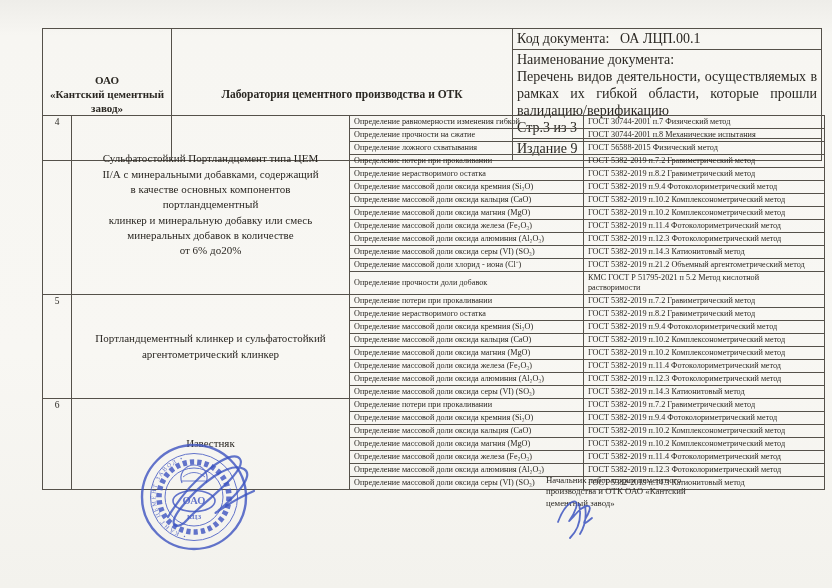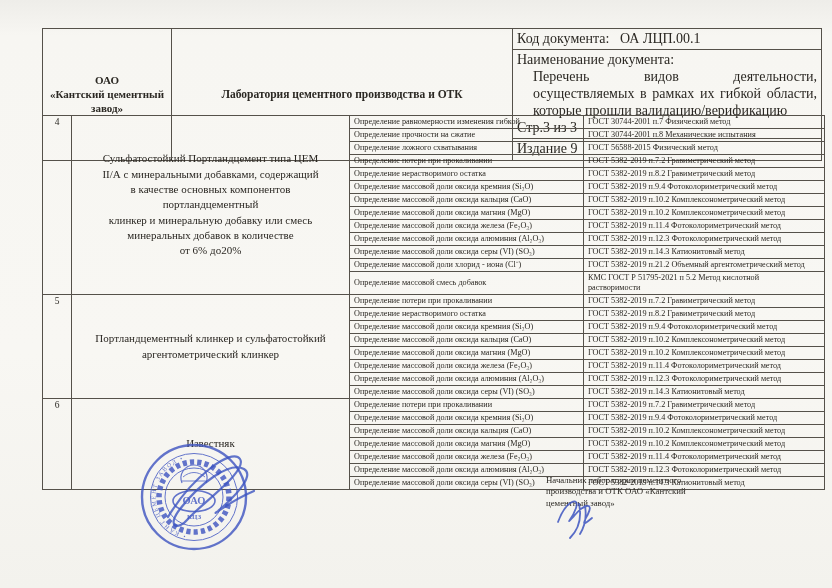--- a/index.html
+++ b/index.html
@@ -20,21 +20,21 @@
   .hdr td{border:1px solid #55514a;vertical-align:middle;padding:0;}
   .hdr .org{
     width:128px;text-align:center;font-weight:bold;font-size:11px;line-height:1.3;
     white-space:pre-line;
   }
   .hdr .lab{width:312px;text-align:center;font-weight:bold;font-size:11.5px;padding:0 14px;}
   .hdr .info{width:308px;vertical-align:top;font-size:14px;}
   .info-row{padding:1px 4px 2px 4px;border-bottom:1px solid #55514a;line-height:1.22;}
   .info-row:last-child{border-bottom:none;}
   .info-name{min-height:40px;}
-  .info-name .desc{text-align:justify;margin-left:16px;}
+  .info-name .desc{text-align:justify;}
 
   
   .main{
     position:absolute;left:42px;top:115px;width:748px;table-layout:fixed;
     font-size:8.2px;
   }
   .main td{border:1px solid #55514a;line-height:1.22;}
   .main .c-num{width:26px;vertical-align:top;text-align:center;font-size:9.5px;padding-top:1px;}
   .main .c-name{
     width:265px;text-align:center;vertical-align:middle;font-size:11px;line-height:1.4;
@@ -139,21 +139,21 @@
         </tr>
         <tr>
           <td class="c-test">Определение массовой доли оксида  серы (VI) (SO₃)</td>
           <td class="c-method">ГОСТ 5382-2019 п.14.3 Катионитовый метод</td>
         </tr>
         <tr>
           <td class="c-test">Определение массовой доли хлорид - иона (Cl⁻)</td>
           <td class="c-method">ГОСТ 5382-2019 п.21.2 Объемный аргентометрический метод</td>
         </tr>
         <tr>
-          <td class="c-test">Определение массовой смесь добавок</td>
+          <td class="c-test">Определение прочности доли добавок</td>
           <td class="c-method">КМС ГОСТ Р 51795-2021 п 5.2 Метод кислотной
 растворимости</td>
         </tr>
         <tr>
           <td class="c-num" rowspan="8">5</td>
           <td class="c-name" rowspan="8">Портландцементный клинкер и сульфатостойкий
 аргентометрический клинкер</td>
           <td class="c-test">Определение потери при прокаливании</td>
           <td class="c-method">ГОСТ 5382-2019 п.7.2 Гравиметрический метод</td>
         </tr>

